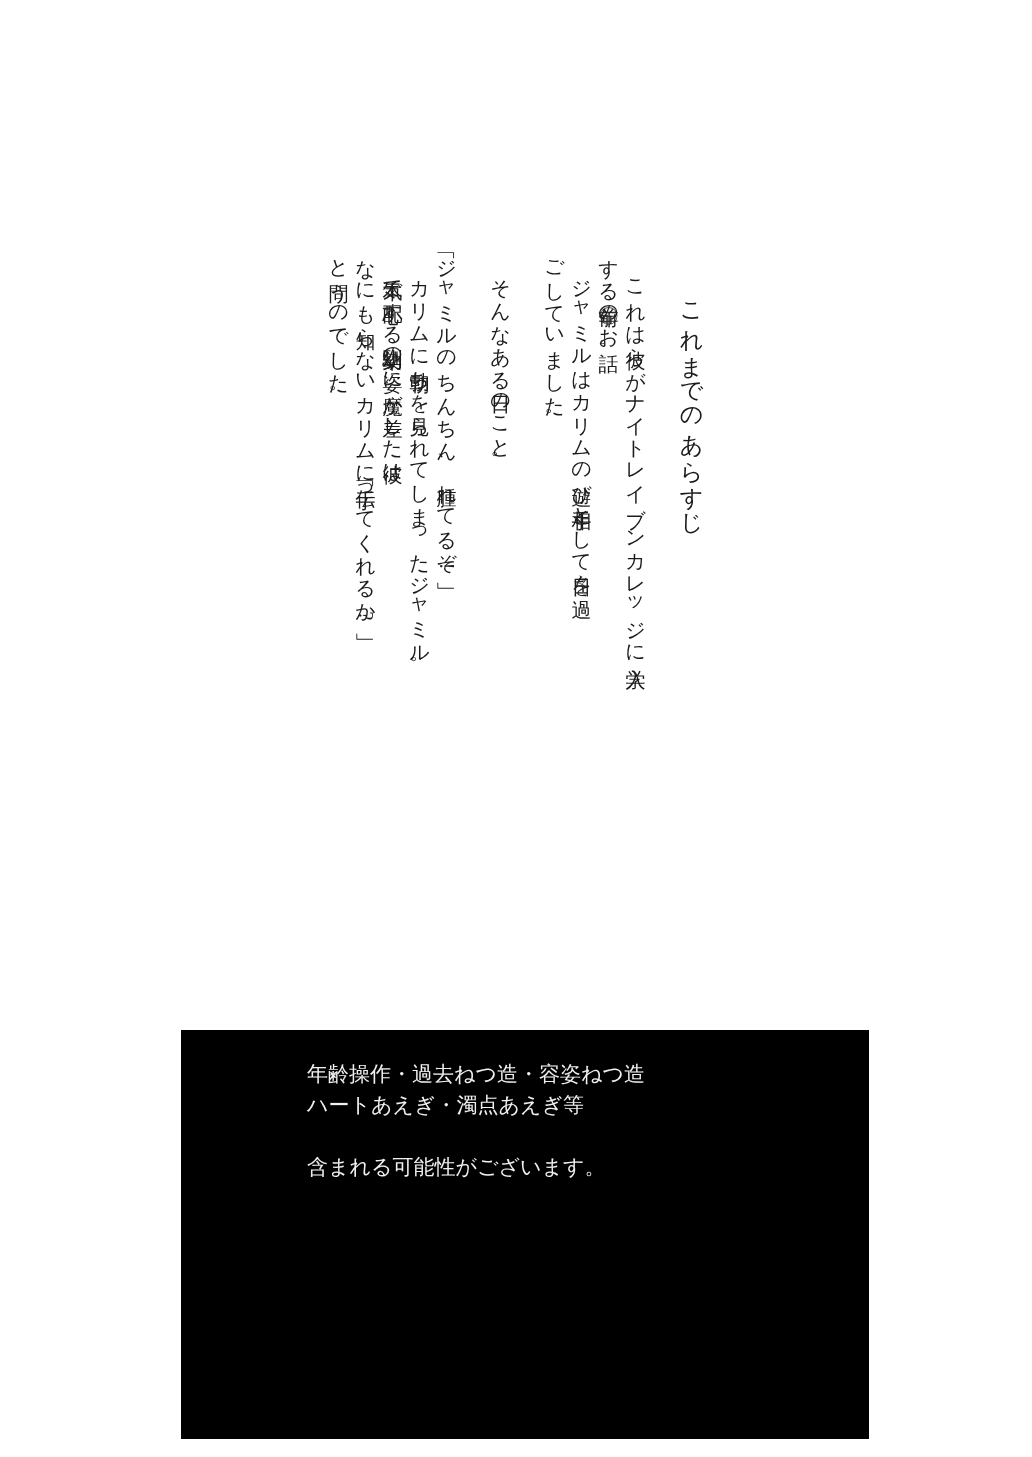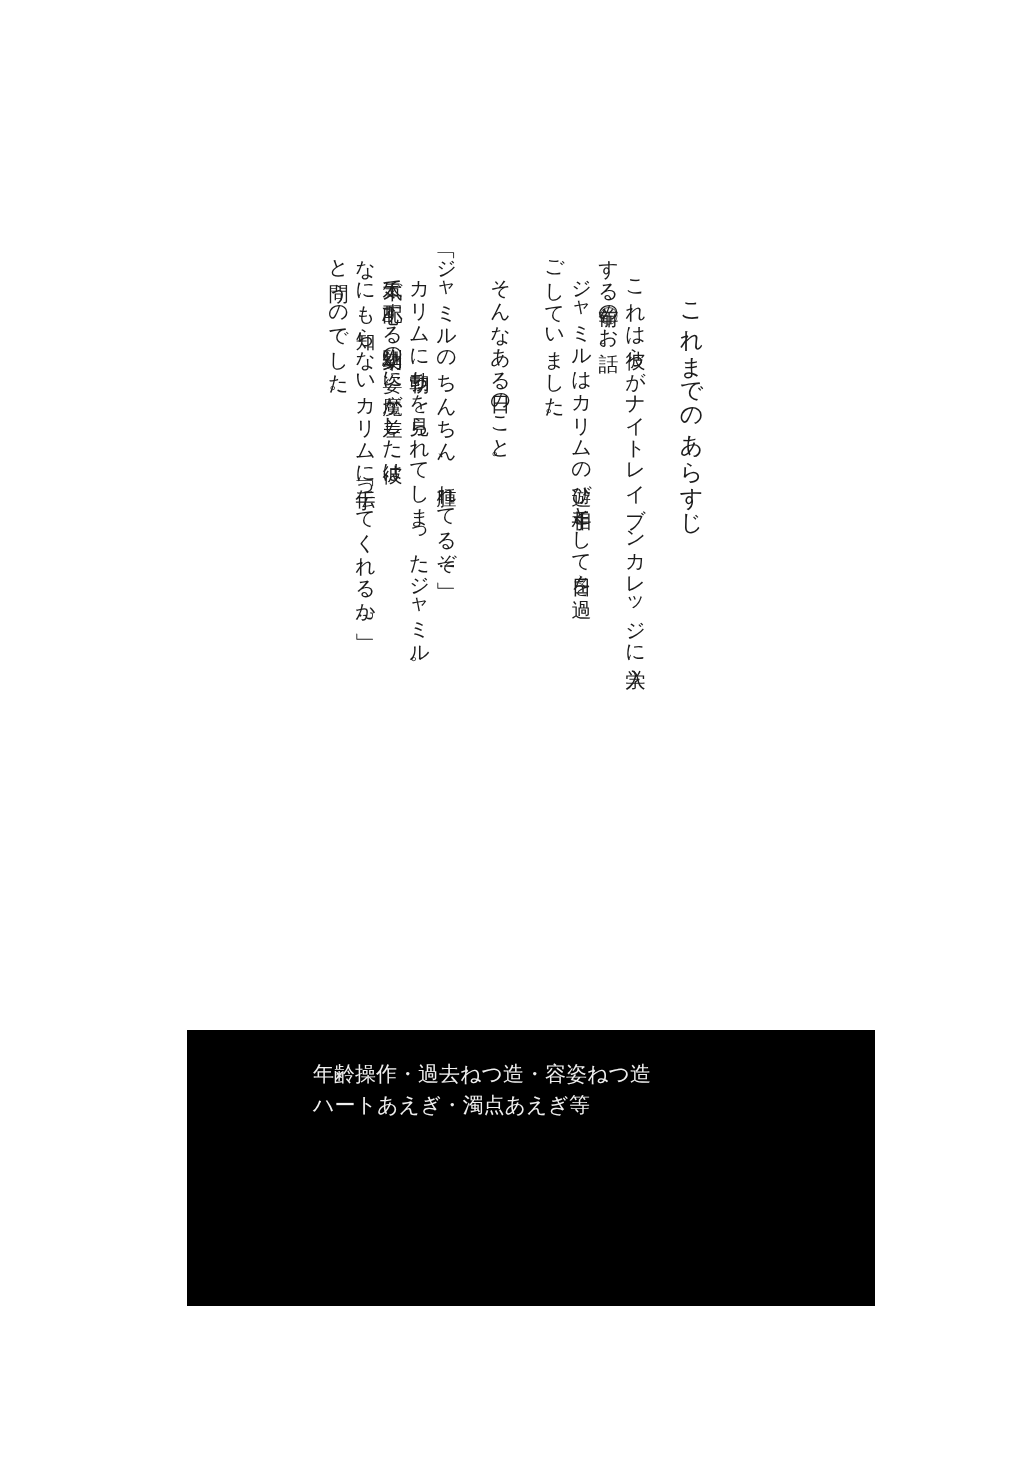--- a/index.html
+++ b/index.html
@@ -37,24 +37,24 @@
     white-space: nowrap;
   }
   .v-line.role-title {
     font-size: 23px;
     line-height: 30px;
   }
 
   
   .disclaimer {
     position: absolute;
-    left: 187px;
+    left: 181px;
     top: 1030px;
     width: 688px;
-    height: 276px;
+    height: 409px;
     box-sizing: border-box;
     background: #000000;
     color: #f0f0f0;
     font-family: "Liberation Sans", "DejaVu Sans", sans-serif;
     font-size: 21px;
     line-height: 31px;
     padding: 28px 20px 0 126px;
   }
   .d-line {
     min-height: 31px;
@@ -80,15 +80,16 @@
       <div class="v-line role-body" style="text-indent: 1em;">カリムに朝勃ちを見られてしまったジャミル。</div>
       <div class="v-line role-body" style="text-indent: 1em;">本気で心配する幼馴染の姿に魔が差した彼は、</div>
       <div class="v-line role-body">なにも知らないカリムに「手伝ってくれるか?」</div>
       <div class="v-line role-body">と問うのでした。</div>
   </section>
 
   <section class="disclaimer">
     <div class="d-line">年齢操作・過去ねつ造・容姿ねつ造</div>
       <div class="d-line">ハートあえぎ・濁点あえぎ等</div>
       <div class="d-line"></div>
+      <div class="d-line">含まれる可能性がございます。</div>
   </section>
 
 </div>
 
 </body></html>

